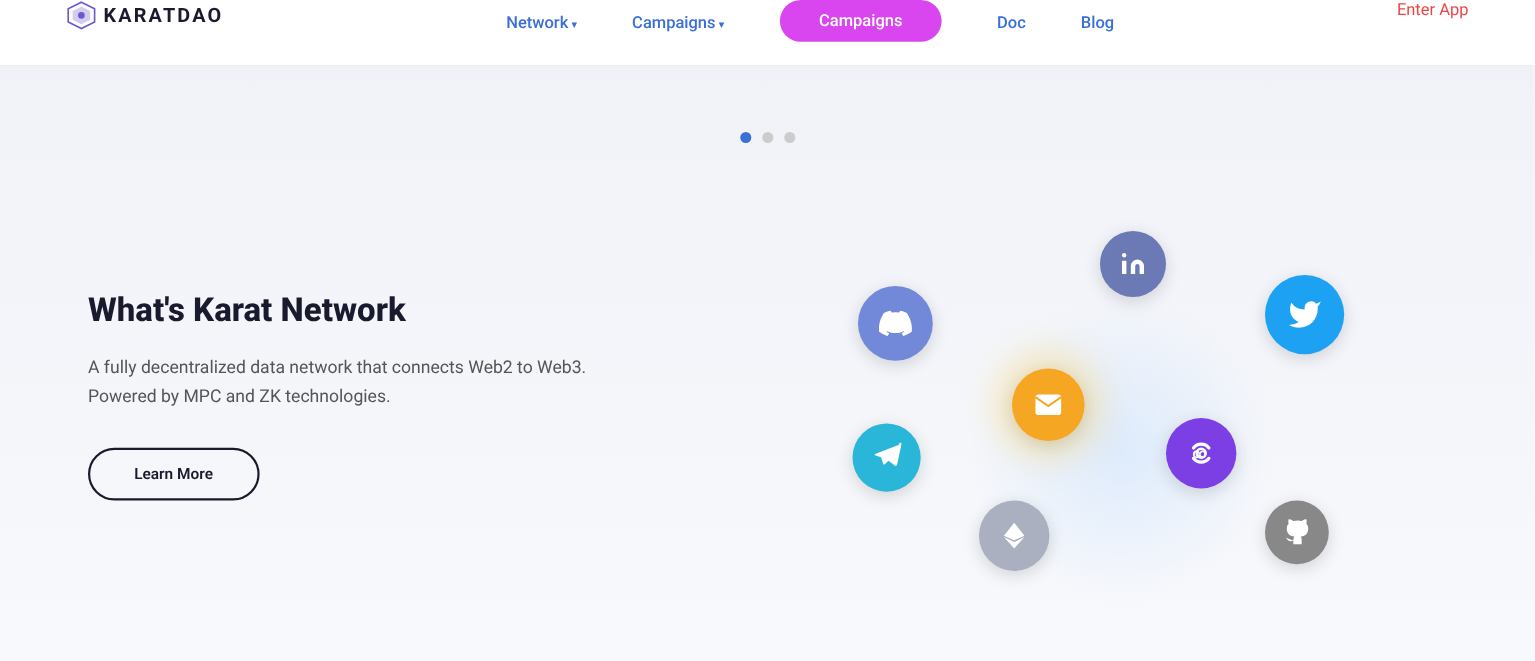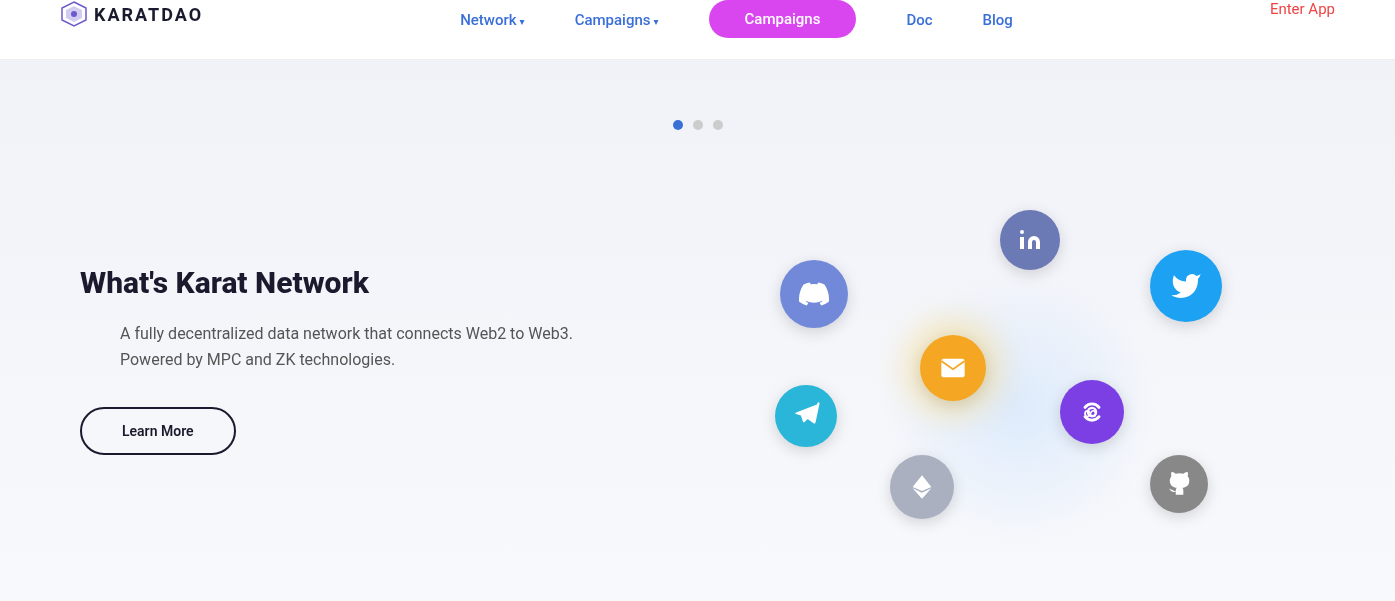--- a/index.html
+++ b/index.html
@@ -116,21 +116,20 @@
       color: #1a1a2e;
       margin-bottom: 20px;
       line-height: 1.2;
     }
 
     .text-side p {
       font-size: 16px;
       color: #555;
       line-height: 1.6;
       margin-bottom: 35px;
-      margin-left: 40px;
     }
 
     .learn-more-btn {
       display: inline-block;
       padding: 14px 40px;
       border: 2px solid #1a1a2e;
       border-radius: 30px;
       font-size: 14px;
       font-weight: 600;
       color: #1a1a2e;

